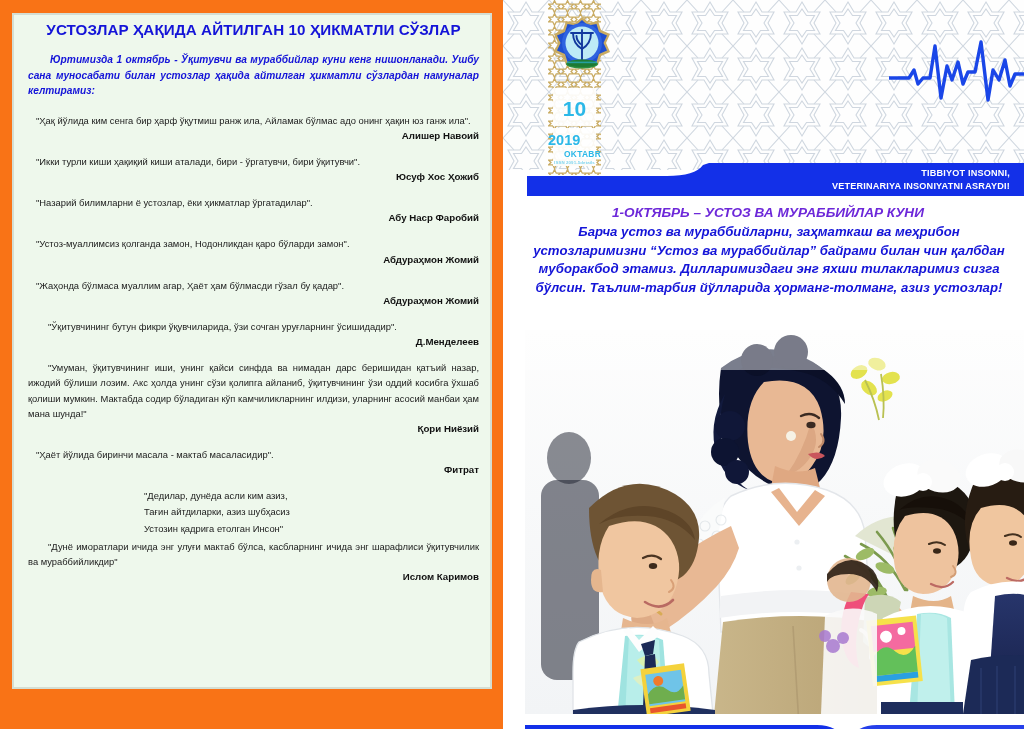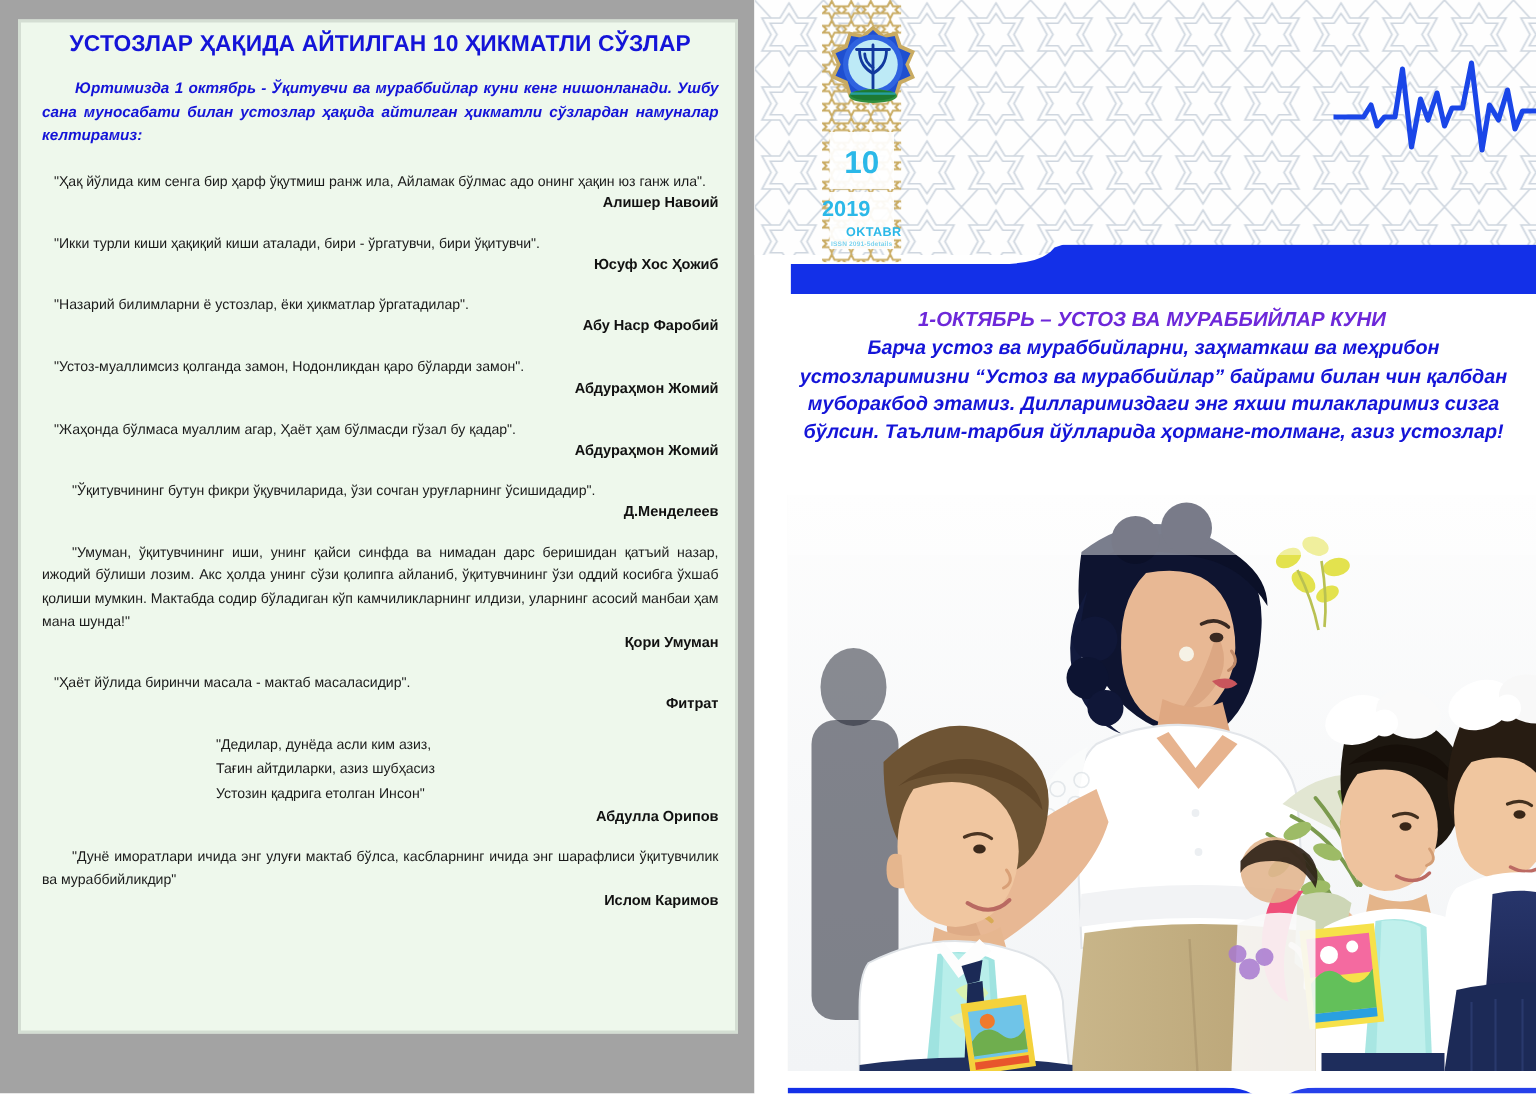--- a/index.html
+++ b/index.html
@@ -9,21 +9,21 @@
     background:#ffffff;
     font-family:"Liberation Sans","DejaVu Sans",sans-serif;
     overflow:hidden;
     position:relative;
   }
   .spread{position:absolute;inset:0;display:block;}
 
   
   .left-page{
     position:absolute;left:0;top:0;width:503px;height:729px;
-    background:#a3a3a3;
+    background:#f97316;
     box-sizing:border-box;
   }
   .left-inner-frame{
     position:absolute;left:12px;top:13px;right:11px;bottom:40px;
     border:2px solid #d4ded3;
     background:#eef8ec;
     box-sizing:border-box;
   }
   .left-content{
     position:absolute;left:28px;top:17px;right:24px;bottom:10px;
@@ -233,31 +233,30 @@
       <div class="quote">"Устоз-муаллимсиз қолганда замон, Нодонликдан қаро бўларди замон".</div>
       <div class="author">Абдураҳмон Жомий</div>
 
       <div class="quote">"Жаҳонда бўлмаса муаллим агар, Ҳаёт ҳам бўлмасди гўзал бу қадар".</div>
       <div class="author">Абдураҳмон Жомий</div>
 
       <div class="quote indent-more">"Ўқитувчининг бутун фикри ўқувчиларида, ўзи сочган уруғларнинг ўсишидадир".</div>
       <div class="author">Д.Менделеев</div>
 
       <div class="quote indent-more">"Умуман, ўқитувчининг иши, унинг қайси синфда ва нимадан дарс беришидан қатъий назар, ижодий бўлиши лозим. Акс ҳолда унинг сўзи қолипга айланиб, ўқитувчининг ўзи оддий косибга ўхшаб қолиши мумкин. Мактабда содир бўладиган кўп камчиликларнинг илдизи, уларнинг асосий манбаи ҳам мана шунда!"</div>
-      <div class="author">Қори Умуман</div>
+      <div class="author">Қори Ниёзий</div>
 
       <div class="quote">"Ҳаёт йўлида биринчи масала - мактаб масаласидир".</div>
       <div class="author">Фитрат</div>
 
       <div class="poem">
         <div>"Дедилар, дунёда асли ким азиз,</div>
         <div>Тағин айтдиларки, азиз шубҳасиз</div>
         <div>Устозин қадрига етолган Инсон"</div>
       </div>
-      <div class="author">Абдулла Орипов</div>
 
       <div class="quote indent-more">"Дунё иморатлари ичида энг улуғи мактаб бўлса, касбларнинг ичида энг шарафлиси ўқитувчилик ва мураббийликдир"</div>
       <div class="author">Ислом Каримов</div>
 
     </div>
   </div>
 
   <div class="right-page">
 
     <div class="pattern-band">
@@ -318,20 +317,24 @@
     <div class="ecg">
       <svg viewBox="0 0 135 72" xmlns="http://www.w3.org/2000/svg" aria-hidden="true">
         <path d="M0 42 L20 42 L25 34 L29 48 L34 42 L41 42 L46 10 L52 62 L58 30 L63 44 L69 26 L74 48 L79 36 L86 36 L92 6 L99 64 L104 34 L110 44 L116 24 L121 50 L126 38 L135 38" fill="none" stroke="#1a46e8" stroke-width="3.4" stroke-linejoin="round" stroke-linecap="round"></path>
       </svg>
     </div>
 
     <div class="slogan-bar">
       <svg viewBox="0 0 497 33" preserveAspectRatio="none" xmlns="http://www.w3.org/2000/svg" aria-hidden="true" style="position:absolute;inset:0;width:100%;height:100%;">
         <path d="M0 13 L140 13 Q168 13 176 2 L182 0 L497 0 L497 33 L0 33 Z" fill="#1330e8"></path>
       </svg>
+      <div class="slogan-text">
+        <div>TIBBIYOT INSONNI,</div>
+        <div>VETERINARIYA INSONIYATNI ASRAYDI!</div>
+      </div>
     </div>
 
     <div class="cover-head">1-ОКТЯБРЬ – УСТОЗ ВА МУРАББИЙЛАР КУНИ</div>
     <div class="cover-body">Барча устоз ва мураббийларни, заҳматкаш ва меҳрибон устозларимизни “Устоз ва мураббийлар” байрами билан чин қалбдан муборакбод этамиз. Дилларимиздаги энг яхши тилакларимиз сизга бўлсин. Таълим-тарбия йўлларида ҳорманг-толманг, азиз устозлар!</div>
 
     <div class="photo">
       <svg viewBox="0 0 499 384" preserveAspectRatio="xMidYMid slice" xmlns="http://www.w3.org/2000/svg" role="img">
         <title>teacher-and-pupils-photo</title>
         <defs>
           <linearGradient id="sky" x1="0" y1="0" x2="0" y2="1">

